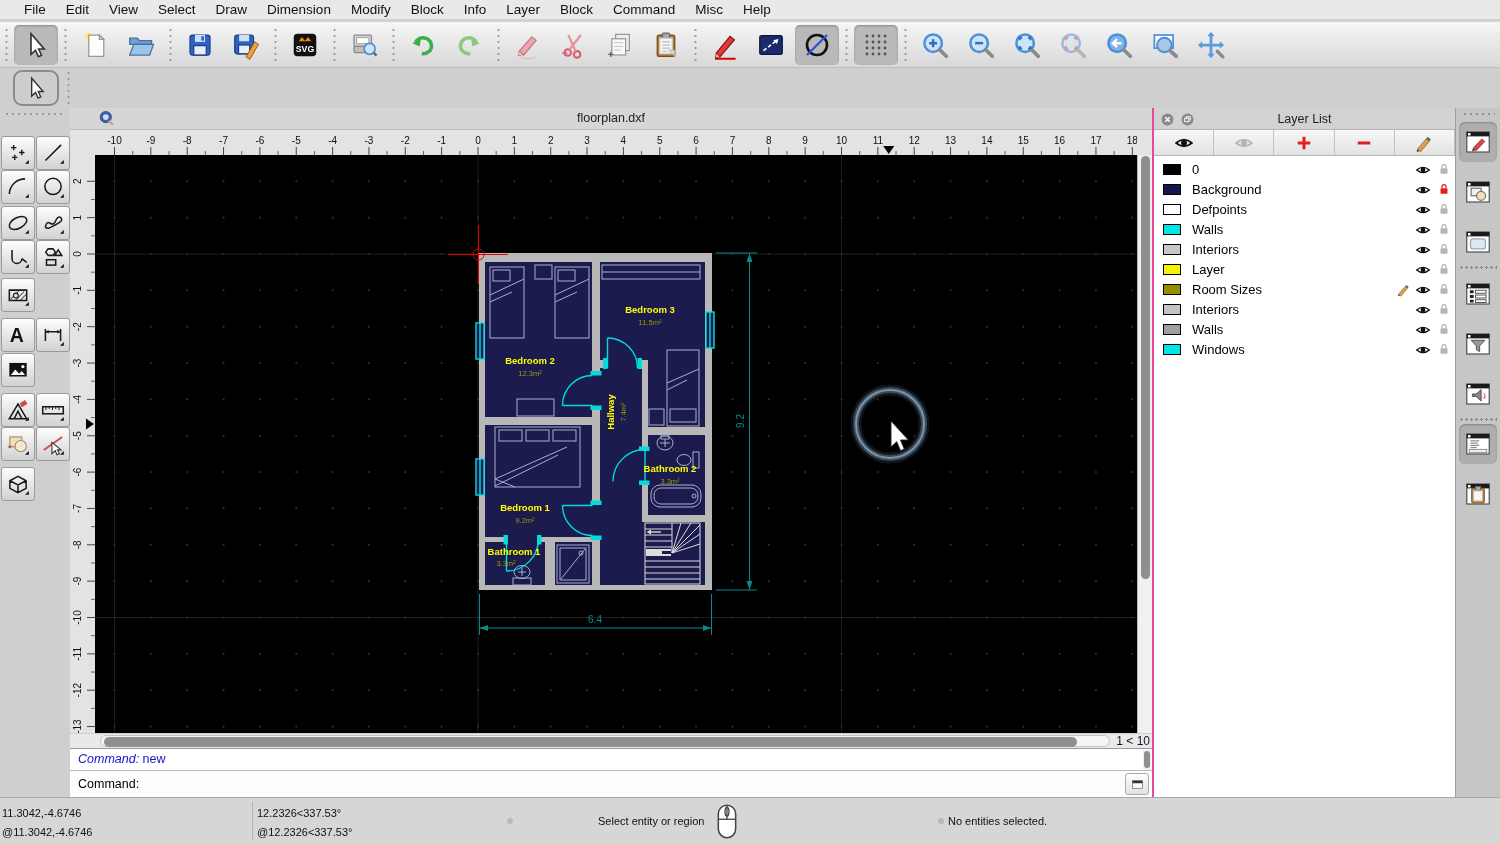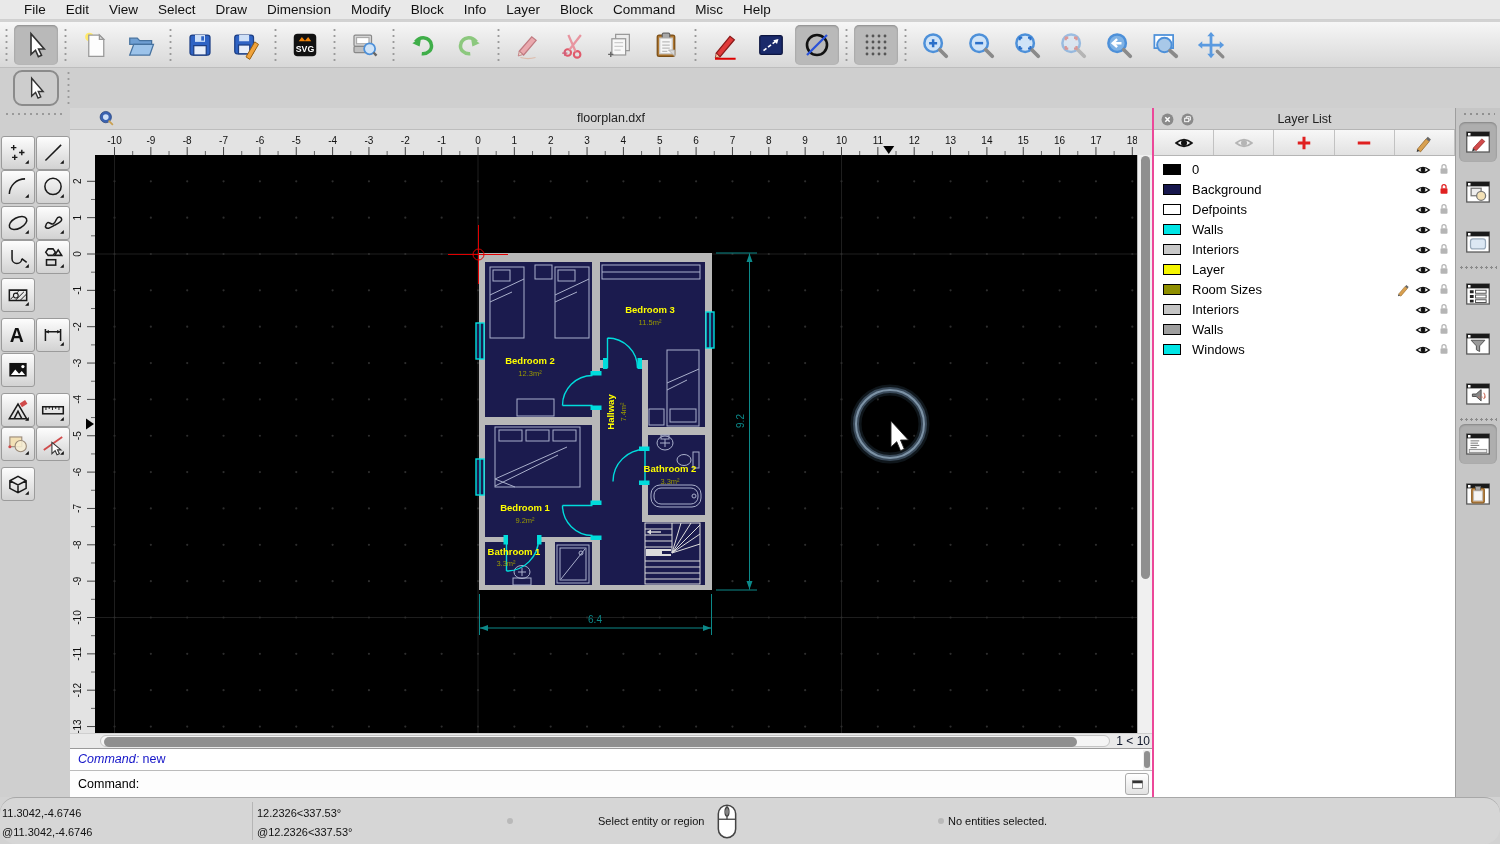--- a/index.html
+++ b/index.html
@@ -71,21 +71,21 @@
 
   
   #dockstrip { position:absolute; left:1455px; top:108px; width:45px; height:689px; background:#c6c6c6; border-left:1px solid #9e9e9e; }
   #dockstrip .handle { position:absolute; left:6px; top:4px; width:33px; height:4px; background-image:radial-gradient(circle,#909090 1px,transparent 1.2px); background-size:6px 4px; background-repeat:repeat-x; }
   .dock-btn { position:absolute; left:3px; width:38px; height:40px; border-radius:6px; display:flex; align-items:center; justify-content:center; }
   .dock-btn svg { width:30px; height:30px; }
   .dock-btn.active { background:#aeaeae; box-shadow:inset 0 1px 2px rgba(0,0,0,.25); }
   .dock-divider { position:absolute; left:3px; width:38px; height:3px; background-image:radial-gradient(circle,#8a8a8a 1px,transparent 1.2px); background-size:5px 3px; background-repeat:repeat-x; }
 
   
-  #statusbar { position:absolute; left:0; top:797px; width:1500px; height:47px; background:#d6d6d6; border-top:1px solid #a8a8a8; font-size:11px; color:#111;border-radius:16px; }
+  #statusbar { position:absolute; left:0; top:797px; width:1500px; height:47px; background:#d6d6d6; border-top:1px solid #a8a8a8; font-size:11px; color:#111; }
   .sb-abs { position:absolute; left:2px; top:9px; }
   .sb-abs2 { position:absolute; left:2px; top:28px; }
   .sb-sep { position:absolute; left:252px; top:4px; width:1px; height:38px; background:#b5b5b5; }
   .sb-polar { position:absolute; left:257px; top:9px; }
   .sb-polar2 { position:absolute; left:257px; top:28px; }
   .sb-dot1 { position:absolute; left:507px; top:20px; width:6px; height:6px; border-radius:3px; background:#b9b9b9; }
   .sb-hint { position:absolute; left:598px; top:17px; }
   .sb-mouse { position:absolute; left:714px; top:5px; width:26px; height:35px; }
   .sb-dot2 { position:absolute; left:938px; top:20px; width:6px; height:6px; border-radius:3px; background:#b9b9b9; }
   .sb-sel { position:absolute; left:948px; top:17px; }

